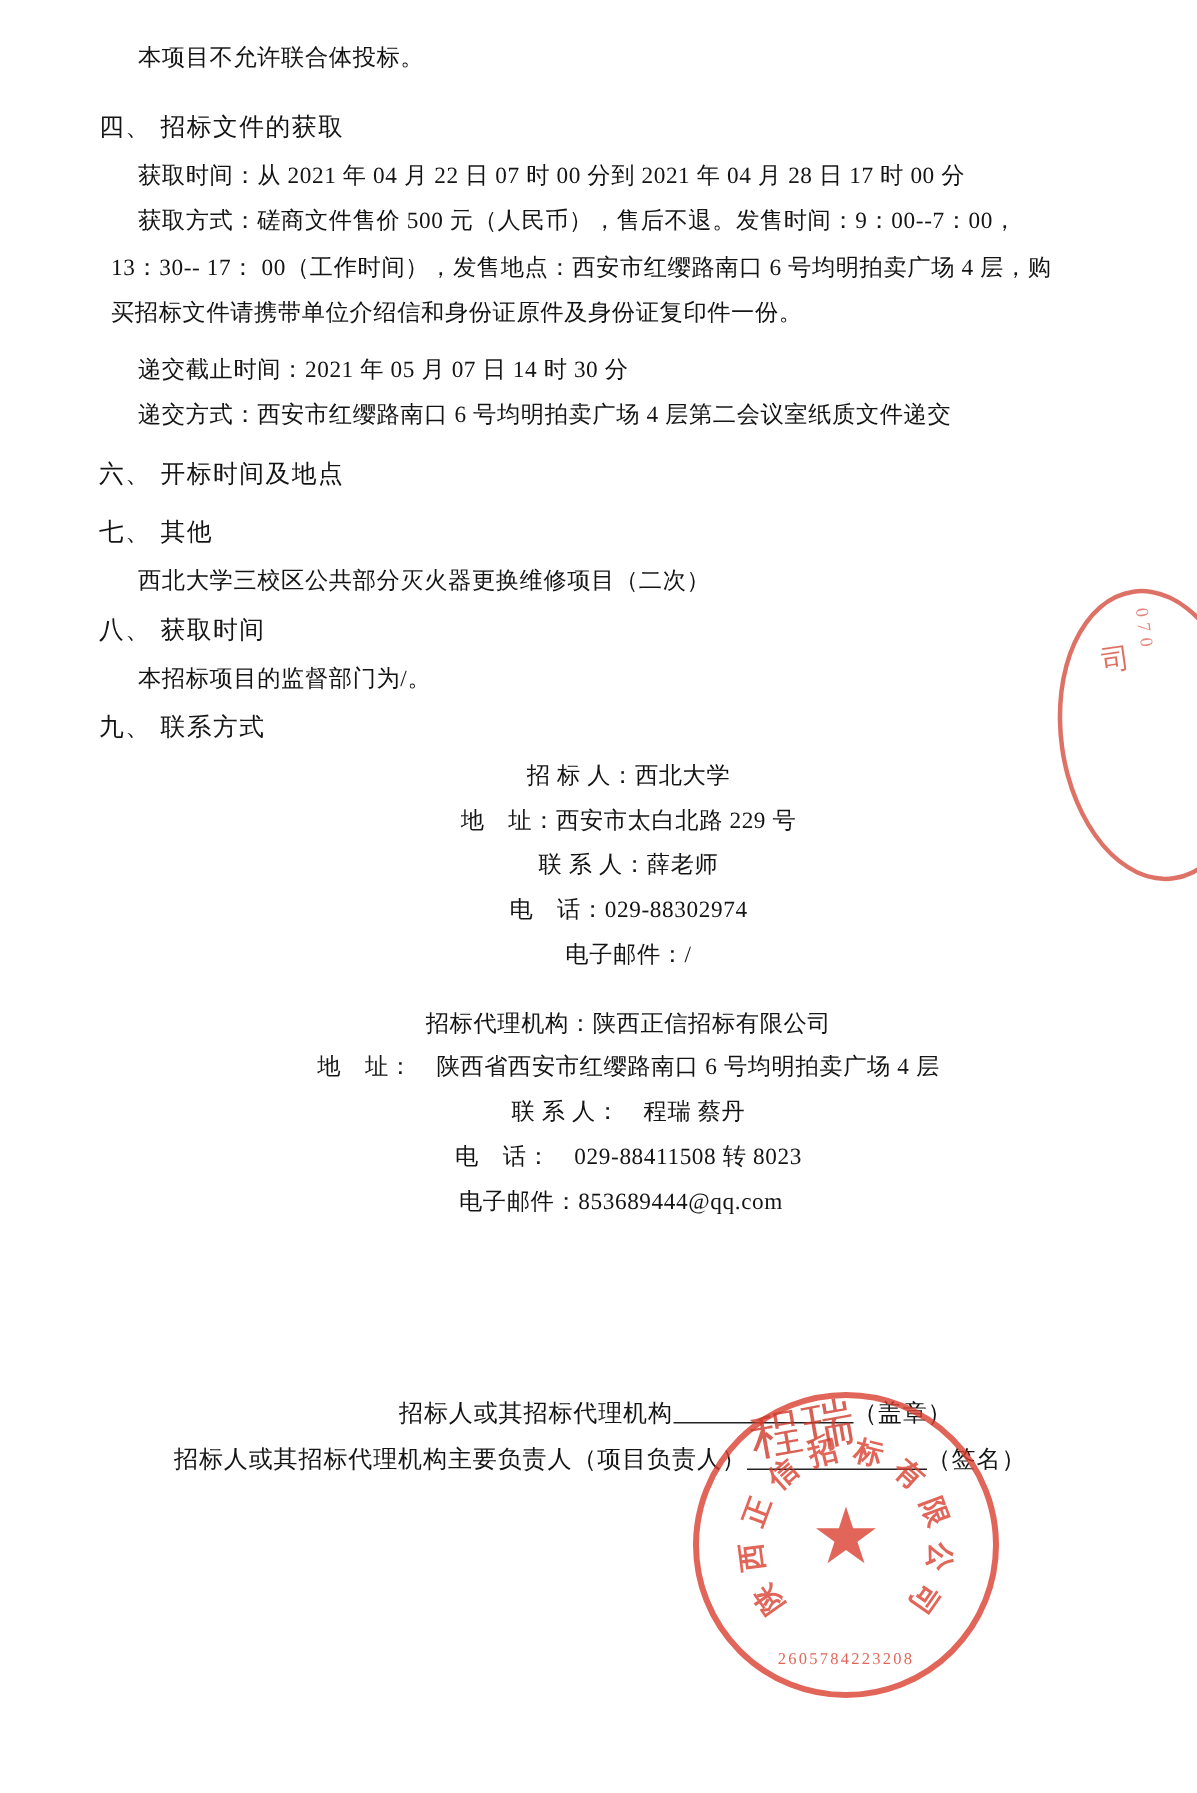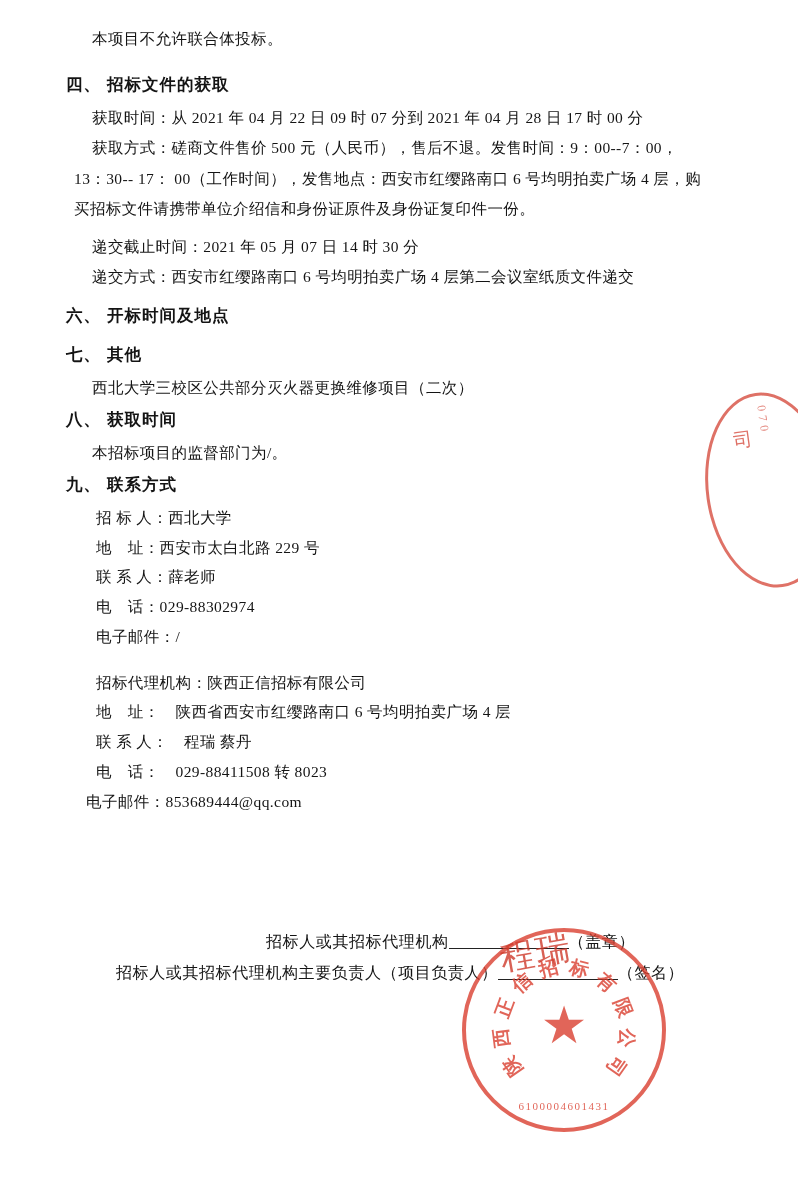--- a/index.html
+++ b/index.html
@@ -26,35 +26,36 @@
     font-size: 15.5px;
     line-height: 1.95;
     letter-spacing: 0.4px;
     white-space: pre-wrap;
     font-family: Liberation Serif, serif;
   }
   .indent1 { padding-left: 18px; }
   .indent2 { padding-left: 36px; }
   .heading {
     font-size: 16.5px;
-    font-weight: bold;
+    font-weight: normal;
     line-height: 2.0;
     letter-spacing: 1px;
     padding-left: 10px;
   }
   .heading .num { margin-right: 6px; }
   .body-block { margin-top: 2px; }
   .gap-s { height: 6px; }
   .gap-m { height: 14px; }
   .gap-l { height: 30px; }
   .contact-line {
     font-size: 15.5px;
     line-height: 1.92;
     padding-left: 40px;
     letter-spacing: 0.4px;
+    text-align: center;
   }
   .sign-line {
     font-size: 16px;
     letter-spacing: 0.6px;
   }
   .sign-1 { padding-left: 60px; margin-top: 10px; }
   .sign-2 { padding-left: 210px; margin-top: 56px; }
   .sig-underline {
     display: inline-block;
     width: 120px;
@@ -154,21 +155,21 @@
 <body>
 
 <div class="page">
 
   <div class="line indent2">本项目不允许联合体投标。</div>
 
   <div class="gap-m"></div>
 
   <div class="heading"><span class="num">四、</span><span>招标文件的获取</span></div>
   <div class="body-block">
-    <div class="line indent2">获取时间：从 2021 年 04 月 22 日 09 时 07 分到 2021 年 04 月 28 日 17 时 00 分</div>
+    <div class="line indent2">获取时间：从 2021 年 04 月 22 日 07 时 00 分到 2021 年 04 月 28 日 17 时 00 分</div>
     <div class="line indent2">获取方式：磋商文件售价 500 元（人民币），售后不退。发售时间：9：00--7：00，</div>
     <div class="line indent1">13：30-- 17： 00（工作时间），发售地点：西安市红缨路南口 6 号均明拍卖广场 4 层，购</div>
     <div class="line indent1">买招标文件请携带单位介绍信和身份证原件及身份证复印件一份。</div>
   </div>
 
   <div class="gap-s"></div>
 
   <div class="body-block">
     <div class="line indent2">递交截止时间：2021 年 05 月 07 日 14 时 30 分</div>
     <div class="line indent2">递交方式：西安市红缨路南口 6 号均明拍卖广场 4 层第二会议室纸质文件递交</div>
@@ -232,17 +233,17 @@
         <span class="ring-char" style="transform: rotate(-69.4444deg) translate(-50%, -76px) rotate(0deg);">正</span>
         <span class="ring-char" style="transform: rotate(-41.6667deg) translate(-50%, -76px) rotate(0deg);">信</span>
         <span class="ring-char" style="transform: rotate(-13.8889deg) translate(-50%, -76px) rotate(0deg);">招</span>
         <span class="ring-char" style="transform: rotate(13.8889deg) translate(-50%, -76px) rotate(0deg);">标</span>
         <span class="ring-char" style="transform: rotate(41.6667deg) translate(-50%, -76px) rotate(0deg);">有</span>
         <span class="ring-char" style="transform: rotate(69.4444deg) translate(-50%, -76px) rotate(0deg);">限</span>
         <span class="ring-char" style="transform: rotate(97.2222deg) translate(-50%, -76px) rotate(0deg);">公</span>
         <span class="ring-char" style="transform: rotate(125deg) translate(-50%, -76px) rotate(0deg);">司</span>
       </div>
     <div class="star">★</div>
-    <div class="code">6100004601431</div>
+    <div class="code">2605784223208</div>
   </div>
   <div class="seal-sig">程瑞</div>
 
 </div>
 
 </body></html>

